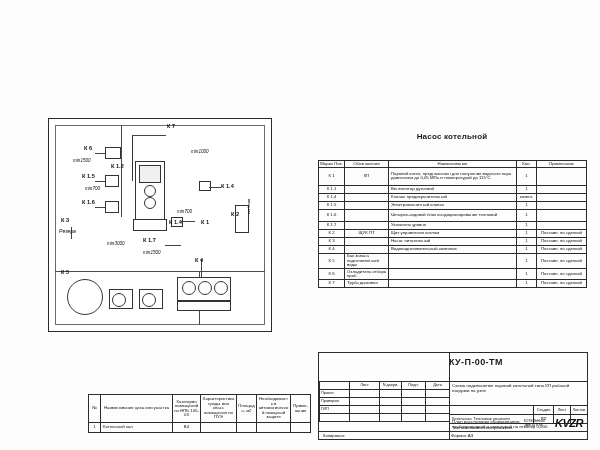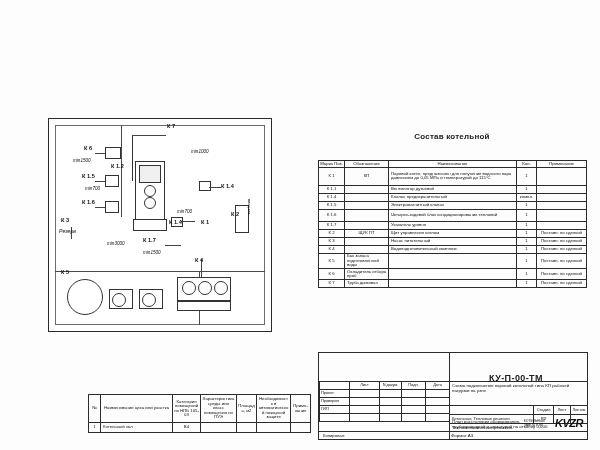--- a/index.html
+++ b/index.html
@@ -136,25 +136,23 @@
   .stamp {
     position: absolute;
     left: 318px; top: 352px;
     width: 268px; height: 86px;
     border: 1px solid #2b2b2b;
   }
   .stamp .code {
     position: absolute;
     left: 130px; top: 4px;
     width: 134px;
-    text-align: center;
     font-size: 9px;
     font-weight: bold;
     letter-spacing: 0.4px;
-    margin-top: 16px;
   }
   .stamp .divider-h {
     position: absolute;
     left: 0; width: 268px;
     border-top: 1px solid #2b2b2b;
     height: 0;
   }
   .stamp .divider-v {
     position: absolute;
     top: 0; height: 86px;
@@ -296,21 +294,21 @@
     <div class="dim" style="left:142px; top:30px;">min1000</div>
     <div class="dim" style="left:36px;  top:67px;">min700</div>
     <div class="dim" style="left:128px; top:90px;">min700</div>
     <div class="dim" style="left:58px;  top:122px;">min3000</div>
     <div class="dim" style="left:94px;  top:131px;">min1500</div>
 
     <div class="lbl it" style="left:10px; top:110px;">Резерв</div>
   </div>
 
   <div class="sostav">
-    <div class="tbl-title">Состав котельной</div>
+    <div class="tbl-title">Насос котельной</div>
     <table>
       <colgroup>
         <col style="width:26px">
           <col style="width:44px">
           <col style="width:128px">
           <col style="width:20px">
           <col style="width:50px">
       </colgroup>
       <thead>
         <tr>

